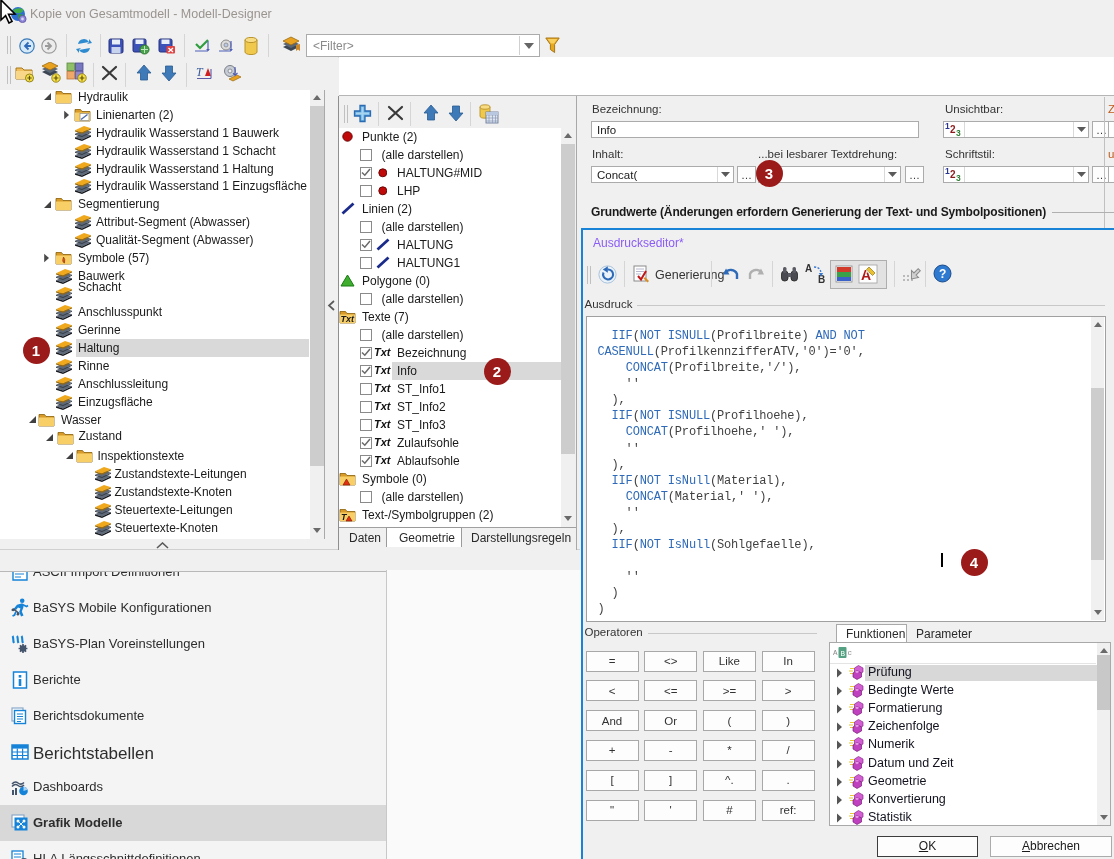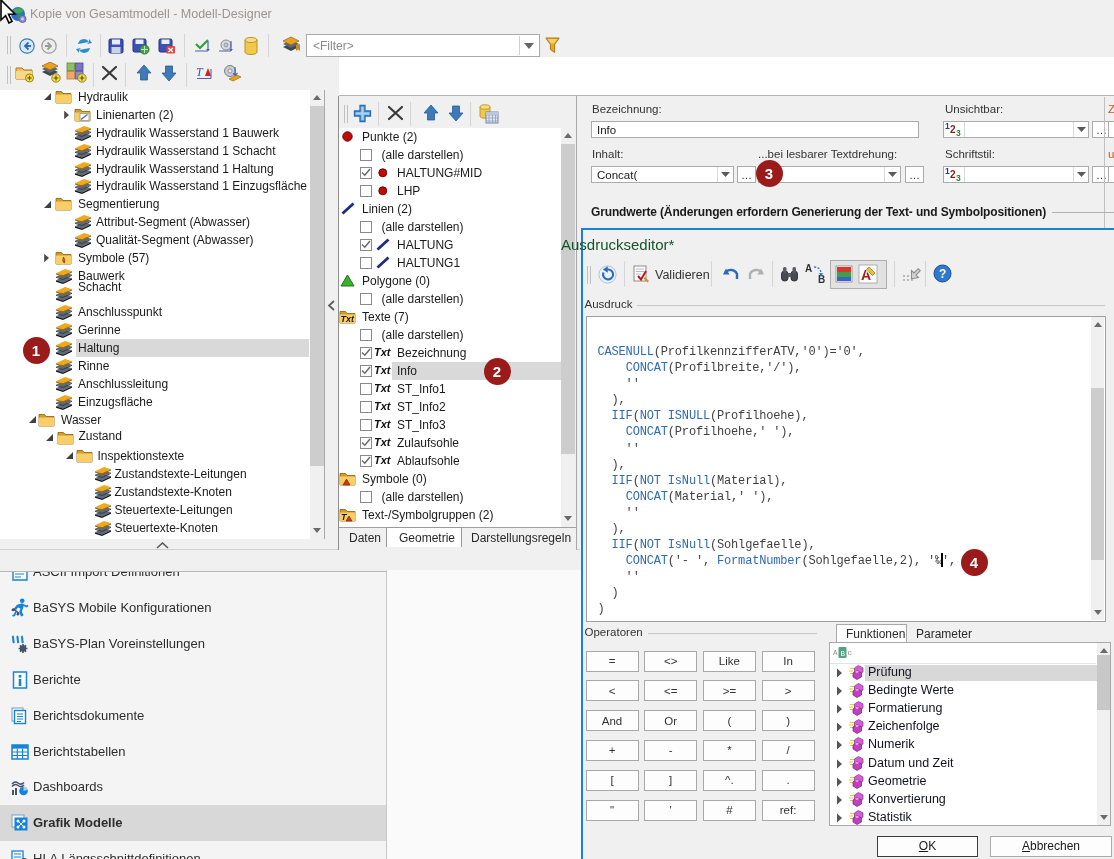--- a/index.html
+++ b/index.html
@@ -583,36 +583,36 @@
 <div class="ddb" style="left:1092px;top:166px;width:19px;height:17px;font-size:11px;color:#333">…</div>
 <div class="ab" style="left:1104px;top:97px;width:1px;height:131px;background:#c0c0c0"></div>
 <div class="ab" style="left:1108px;top:103px;width:6px;height:10px;overflow:hidden;font-size:11.5px;color:#c05a1a">Z</div>
 <div class="inp" style="left:1108px;top:121px;width:8px;height:17px"></div>
 <div class="ab" style="left:1108px;top:148px;width:6px;height:10px;overflow:hidden;font-size:11.5px;color:#c05a1a">u</div>
 <div class="inp" style="left:1108px;top:166px;width:8px;height:17px"></div>
 <div class="ab" style="left:591px;top:205px;font-size:12px;letter-spacing:-0.15px;font-weight:bold;color:#1a1a1a">Grundwerte (Änderungen erfordern Generierung der Text- und Symbolpositionen)</div>
 <div class="ab" style="left:1052px;top:212px;width:62px;height:1px;background:#b0b0b0"></div>
 
 <div class="ab" style="left:581px;top:228px;width:533px;height:631px;background:#f0f0f0;border-left:2px solid #1883d7;border-top:2px solid #1883d7;box-sizing:border-box"></div>
-<div class="ab" style="left:561px;top:236px;font-size:15px;color:#14532d">Ausdruckseditor*</div>
+<div class="ab" style="left:593px;top:236px;font-size:12px;color:#8b5cf6">Ausdruckseditor*</div>
 <div class="ab" style="left:587px;top:266px;width:1px;height:18px;background:#c0c0c0"></div>
 <div class="ab" style="left:590px;top:266px;width:1px;height:18px;background:#c0c0c0"></div>
 <svg class="ab" style="left:598px;top:265px" width="19" height="19" viewBox="0 0 19 19">
 <circle cx="9.5" cy="9.5" r="8.6" fill="#eaf2fa" stroke="#a8c2da" stroke-width="1"></circle>
 <path d="M5.5 7.5 A5 5 0 1 0 9.5 4.5" stroke="#2e6ab8" stroke-width="2.1" fill="none"></path>
 <path d="M9.8 1.2 L9.8 7.8 L4.8 4.5Z" fill="#2e6ab8"></path>
     </svg>
 <div class="ab" style="left:624px;top:261px;width:1px;height:26px;background:#d5d5d5"></div>
 <svg class="ab" style="left:633px;top:265px" width="17" height="19" viewBox="0 0 17 19">
 <rect x="1" y="1" width="12" height="15" fill="#fff" stroke="#8a8a8a" stroke-width="1"></rect>
 <path d="M3 4 H11 M3 6.5 H11 M3 9 H8" stroke="#b0b0c8" stroke-width="0.9"></path>
 <path d="M5 11 L8 14.5 L13 6" stroke="#c01818" stroke-width="2" fill="none"></path>
 <path d="M12 12 L16 16 L14.5 17.5 L10.5 13.5Z" fill="#d89028"></path>
     </svg>
-<div class="ab" style="left:655px;top:268px;font-size:12.5px;color:#333">Validieren</div>
+<div class="ab" style="left:655px;top:268px;font-size:12.5px;color:#333">Generierung</div>
 <div class="ab" style="left:711px;top:261px;width:1px;height:26px;background:#d5d5d5"></div>
 <svg class="ab" style="left:722px;top:267px" width="18" height="16" viewBox="0 0 18 16">
 <path d="M3 6 C6 1.5 13 2 15 7 L15 12" stroke="#2e6ab8" stroke-width="2.4" fill="none"></path>
 <path d="M1 7.5 L7.5 7.5 L4 1.5Z" fill="#2e6ab8"></path>
     </svg>
 <svg class="ab" style="left:747px;top:267px" width="18" height="16" viewBox="0 0 18 16">
 <path d="M15 6 C12 1.5 5 2 3 7 L3 12" stroke="#b0b0b0" stroke-width="2.4" fill="none"></path>
 <path d="M17 7.5 L10.5 7.5 L14 1.5Z" fill="#b0b0b0"></path>
     </svg>
 <div class="ab" style="left:772px;top:261px;width:1px;height:26px;background:#d5d5d5"></div>
@@ -660,34 +660,34 @@
 <div class="ab" style="left:637px;top:305px;width:468px;height:1px;background:#c8c8c8"></div>
 <div class="ab" style="left:585.5px;top:315.5px;width:520px;height:306px;background:#fff;border:1px solid #a0a0a0;box-sizing:border-box"></div>
 <div class="ab" style="left:1091px;top:317px;width:13px;height:303px;background:#f0f0f0"></div>
 <svg class="ab" style="left:1094px;top:322px" width="8" height="5" viewBox="0 0 8 5">
       <path d="M0 5 L4 0 L8 5Z" fill="#6a6a6a"></path>
     </svg>
 <svg class="ab" style="left:1094px;top:610px" width="8" height="5" viewBox="0 0 8 5">
       <path d="M0 0 L4 5 L8 0Z" fill="#6a6a6a"></path>
     </svg>
 <div class="ab" style="left:1091px;top:388px;width:13px;height:172px;background:#cdcdcd"></div>
+<div class="cl" style="left:597.5px;top:328.0px">  <span class="k">IIF</span>(<span class="k">NOT</span> <span class="k">ISNULL</span>(Profilbreite) <span class="k">AND</span> <span class="k">NOT</span></div>
 <div class="cl" style="left:597.5px;top:344.1px"><span class="k">CASENULL</span>(ProfilkennzifferATV,'0')='0',</div>
 <div class="cl" style="left:597.5px;top:360.1px">    <span class="k">CONCAT</span>(Profilbreite,'/'),</div>
 <div class="cl" style="left:597.5px;top:376.2px">    ''</div>
 <div class="cl" style="left:597.5px;top:392.3px">  ),</div>
 <div class="cl" style="left:597.5px;top:408.4px">  <span class="k">IIF</span>(<span class="k">NOT</span> <span class="k">ISNULL</span>(Profilhoehe),</div>
 <div class="cl" style="left:597.5px;top:424.4px">    <span class="k">CONCAT</span>(Profilhoehe,' '),</div>
 <div class="cl" style="left:597.5px;top:440.5px">    ''</div>
 <div class="cl" style="left:597.5px;top:456.6px">  ),</div>
 <div class="cl" style="left:597.5px;top:472.6px">  <span class="k">IIF</span>(<span class="k">NOT</span> <span class="k">IsNull</span>(Material),</div>
 <div class="cl" style="left:597.5px;top:488.7px">    <span class="k">CONCAT</span>(Material,' '),</div>
 <div class="cl" style="left:597.5px;top:504.8px">    ''</div>
 <div class="cl" style="left:597.5px;top:520.8px">  ),</div>
 <div class="cl" style="left:597.5px;top:536.9px">  <span class="k">IIF</span>(<span class="k">NOT</span> <span class="k">IsNull</span>(Sohlgefaelle),</div>
-<div class="cl" style="left:597.5px;top:553.0px">    <span class="k">CONCAT</span>('- ', <span class="k">FormatNumber</span>(Sohlgefaelle,2), '‰',</div>
 <div class="cl" style="left:597.5px;top:569.0px">    ''</div>
 <div class="cl" style="left:597.5px;top:585.1px">  )</div>
 <div class="cl" style="left:597.5px;top:601.2px">)</div>
 <div class="ab" style="left:941px;top:553px;width:1.5px;height:14px;background:#000;z-index:40"></div>
 <div class="ab" style="left:584.5px;top:626px;font-size:11.5px;color:#333">Operatoren</div>
 <div class="ab" style="left:648px;top:632.5px;width:169px;height:1px;background:#c8c8c8"></div>
 <div class="opbtn" style="left:585.5px;top:650.5px">=</div>
 <div class="opbtn" style="left:644.2px;top:650.5px">&lt;&gt;</div>
 <div class="opbtn" style="left:702.9px;top:650.5px">Like</div>
 <div class="opbtn" style="left:761.6px;top:650.5px">In</div>
@@ -855,21 +855,21 @@
         <rect x="2" y="2" width="11" height="13" fill="#fff" stroke="#8aa8c8" stroke-width="1.2"></rect>
 <rect x="4.5" y="4.5" width="11" height="13" fill="#fff" stroke="#1583d8" stroke-width="1.4"></rect>
 <path d="M7 8 H13 M7 10.5 H13 M7 13 H13 M7 15.5 H11" stroke="#1583d8" stroke-width="1.1"></path>
       </svg>
 <div style="position:absolute;left:33px;top:136.2px;font-size:13px;font-weight:normal;color:#2d2d2d;white-space:nowrap">Berichtsdokumente</div>
 <svg width="20" height="20" viewBox="0 0 20 20" style="position:absolute;left:10px;top:170.0px">
         <rect x="2" y="3" width="16" height="14" fill="#fff" stroke="#1583d8" stroke-width="1.5"></rect>
 <rect x="2" y="3" width="16" height="3.6" fill="#1583d8"></rect>
 <path d="M2 10 H18 M2 13.5 H18 M7.3 6.6 V17 M12.6 6.6 V17" stroke="#1583d8" stroke-width="1.2"></path>
       </svg>
-<div style="position:absolute;left:33px;top:172.0px;font-size:13px;font-weight:normal;color:#2d2d2d;white-space:nowrap">Berichtstabellen</div>
+<div style="position:absolute;left:33px;top:172.0px;font-size:17px;font-weight:normal;color:#2d2d2d;white-space:nowrap">Berichtstabellen</div>
 <svg width="20" height="20" viewBox="0 0 20 20" style="position:absolute;left:10px;top:205.9px">
         <path d="M2 7 Q5 3.5 8 6 T14 5.5" stroke="#44546a" stroke-width="1.5" fill="none"></path>
 <path d="M2 9.5 Q5 6 8 8.5 T14 8" stroke="#44546a" stroke-width="1.5" fill="none"></path>
 <circle cx="13.5" cy="14" r="4.3" fill="#1583d8"></circle>
         <path d="M13.5 14 L13.5 9.7 A4.3 4.3 0 0 1 17.6 12.8Z" fill="#a8d0f0"></path>
 <rect x="2" y="13" width="2" height="5" fill="#44546a"></rect>
         <rect x="5" y="11" width="2" height="7" fill="#44546a"></rect>
       </svg>
 <div style="position:absolute;left:33px;top:207.9px;font-size:13px;font-weight:normal;color:#2d2d2d;white-space:nowrap">Dashboards</div>
 <div style="position:absolute;left:0;top:233.8px;width:386px;height:35.8px;background:#d8d8d8"></div>

